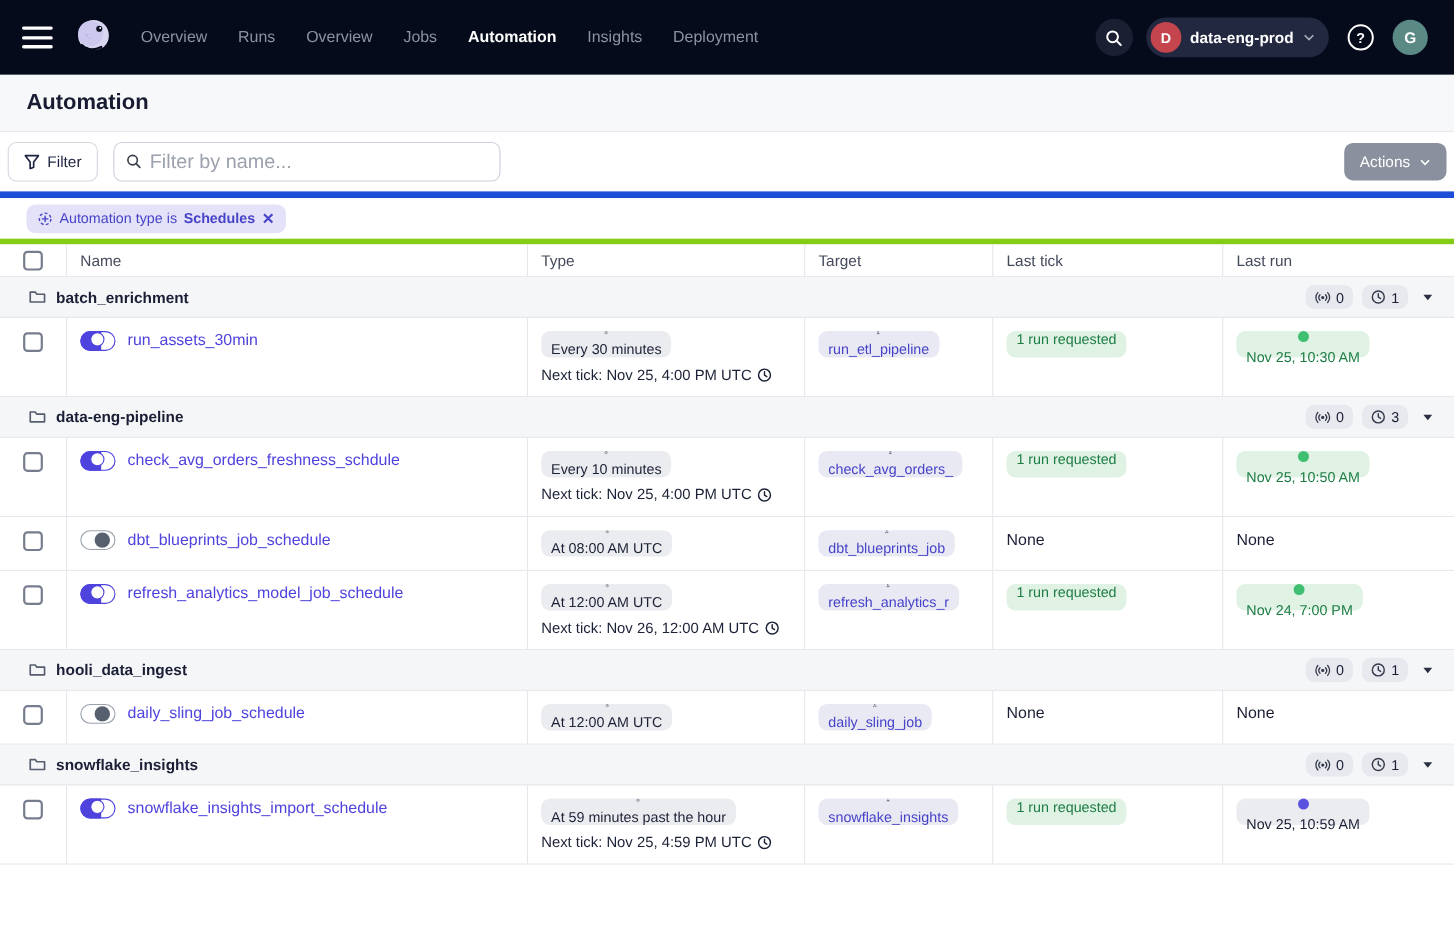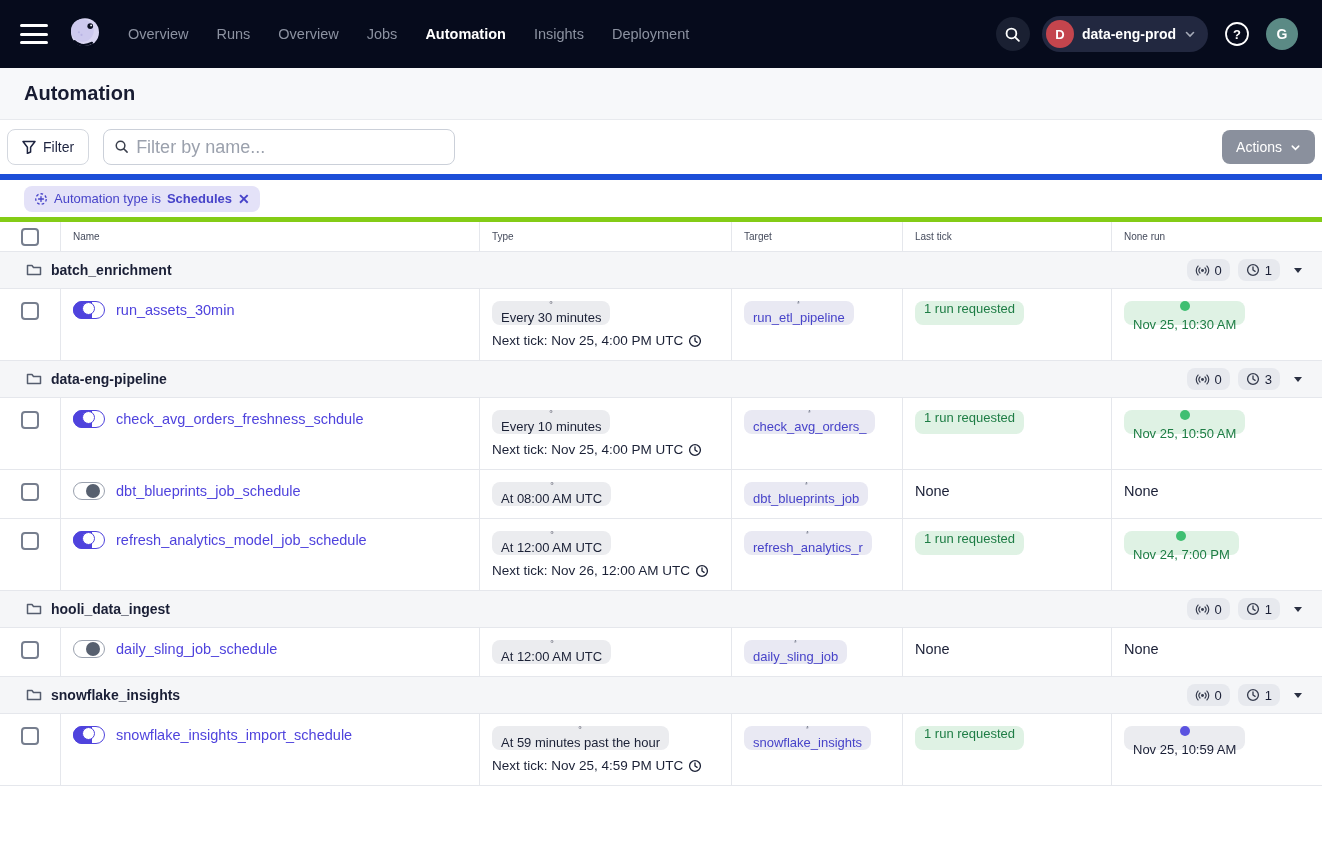--- a/index.html
+++ b/index.html
@@ -35,21 +35,21 @@
   .actions-btn { margin-left:auto; height:34px; display:inline-flex; align-items:center; gap:8px; padding:0 14px; background:#8A909D; border:none; border-radius:8px; color:#fff; font-size:14px; cursor:pointer; }
 
   
   .chip-row { height:42px; display:flex; align-items:center; padding:0 24px; border-bottom:5px solid #84cc16; }
   .filter-chip { height:26px; display:inline-flex; align-items:center; gap:6px; padding:0 10px; background:#E4E2F8; border-radius:8px; font-size:13px; color:#4743C9; }
   .filter-chip b { font-weight:700; }
   .chip-x { cursor:pointer; font-size:14px; font-weight:700; line-height:1; }
 
   
   .thead { display:grid; grid-template-columns:61px 419px 252px 171px 209px 1fr; height:30px; border-bottom:1px solid #E5E7EC; }
-  .thead > div { display:flex; align-items:center; font-size:10px; color:#454B5C; padding:0 12px; border-right:1px solid #E5E7EC; }
+  .thead > div { display:flex; align-items:center; font-size:14px; color:#454B5C; padding:0 12px; border-right:1px solid #E5E7EC; }
   .thead > div:last-child { border-right:none; }
   .thead .chk-cell { justify-content:center; }
 
   .group-row { height:37px; background:#F5F6F8; border-bottom:1px solid #E5E7EC; display:flex; align-items:center; padding:0 20px 0 26px; gap:9px; }
   .group-name { font-size:14px; font-weight:700; color:#1A1F36; }
   .group-right { margin-left:auto; display:flex; align-items:center; gap:8px; }
   .badge { display:inline-flex; align-items:center; gap:5px; height:22px; padding:0 8px; background:#E7E9EE; border-radius:8px; font-size:13px; color:#1A1F36; }
   .caret { width:0; height:0; border-left:4.5px solid transparent; border-right:4.5px solid transparent; border-top:5.5px solid #2A3042; margin-left:6px; cursor:pointer; }
 
   .data-row { display:grid; grid-template-columns:61px 419px 252px 171px 209px 1fr; border-bottom:1px solid #E5E7EC; }
@@ -174,21 +174,21 @@
 </div>
 
 <div class="thead">
   <div class="chk-cell">
       <span class="checkbox"></span>
     </div>
   <div>Name</div>
   <div>Type</div>
   <div>Target</div>
   <div>Last tick</div>
-  <div>None run</div>
+  <div>Last run</div>
 </div>
 <div id="table-body">
     <div class="group-row">
       <svg width="16" height="16" viewBox="0 0 16 16">
         <path d="M1.5 3.5 h4.5 l1.5 2 h7 v7 h-13 Z" fill="none" stroke="#555D6E" stroke-width="1.5" stroke-linejoin="round"></path>
       </svg>
       <span class="group-name">batch_enrichment</span>
       <div class="group-right">
         <span class="badge">
           <svg width="15" height="13" viewBox="0 0 16 14">

